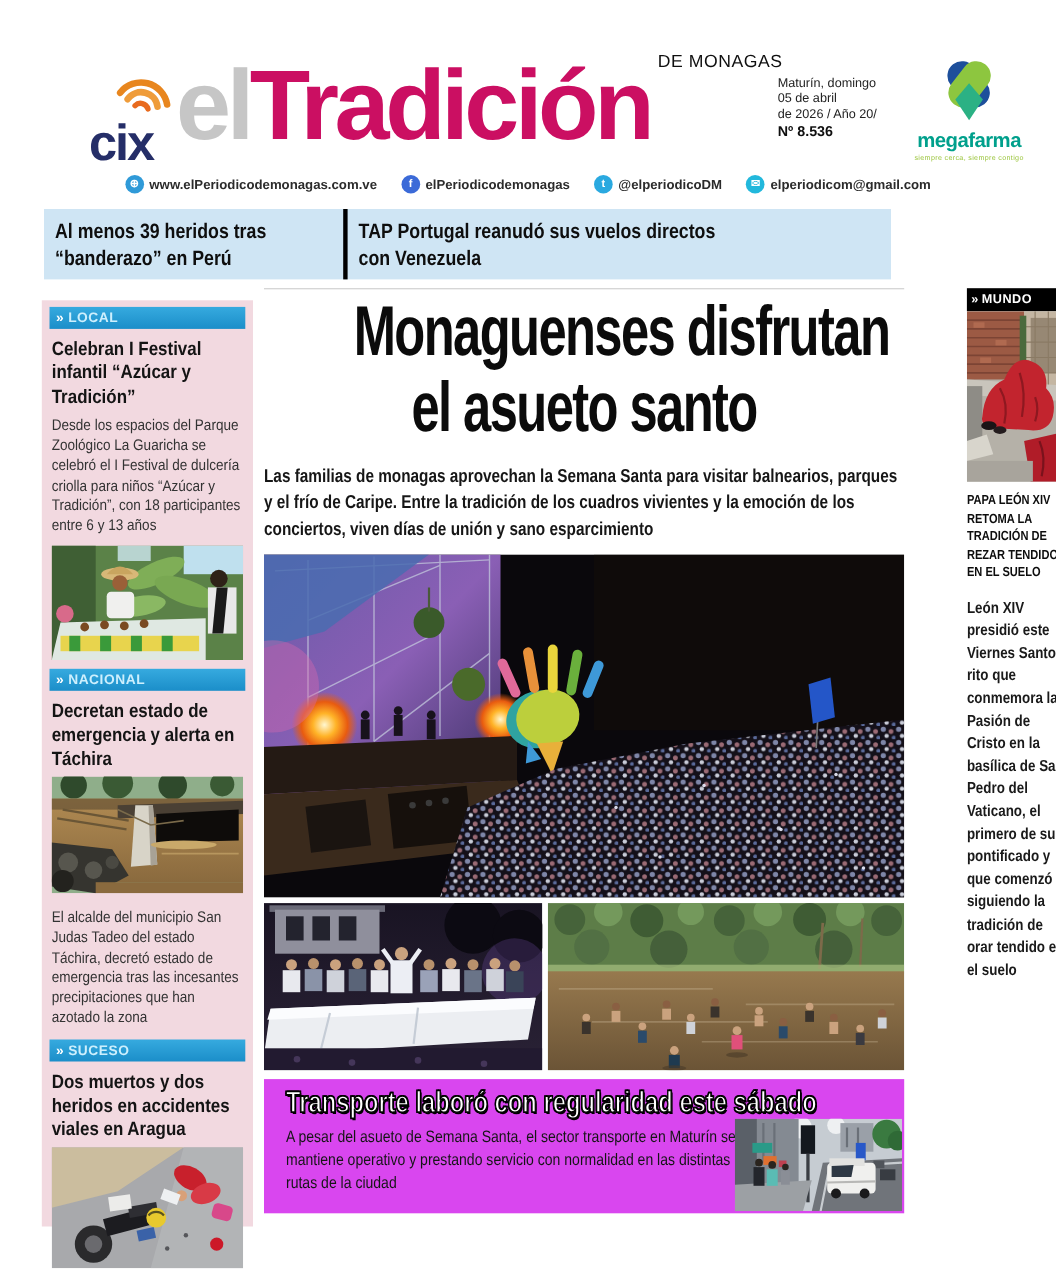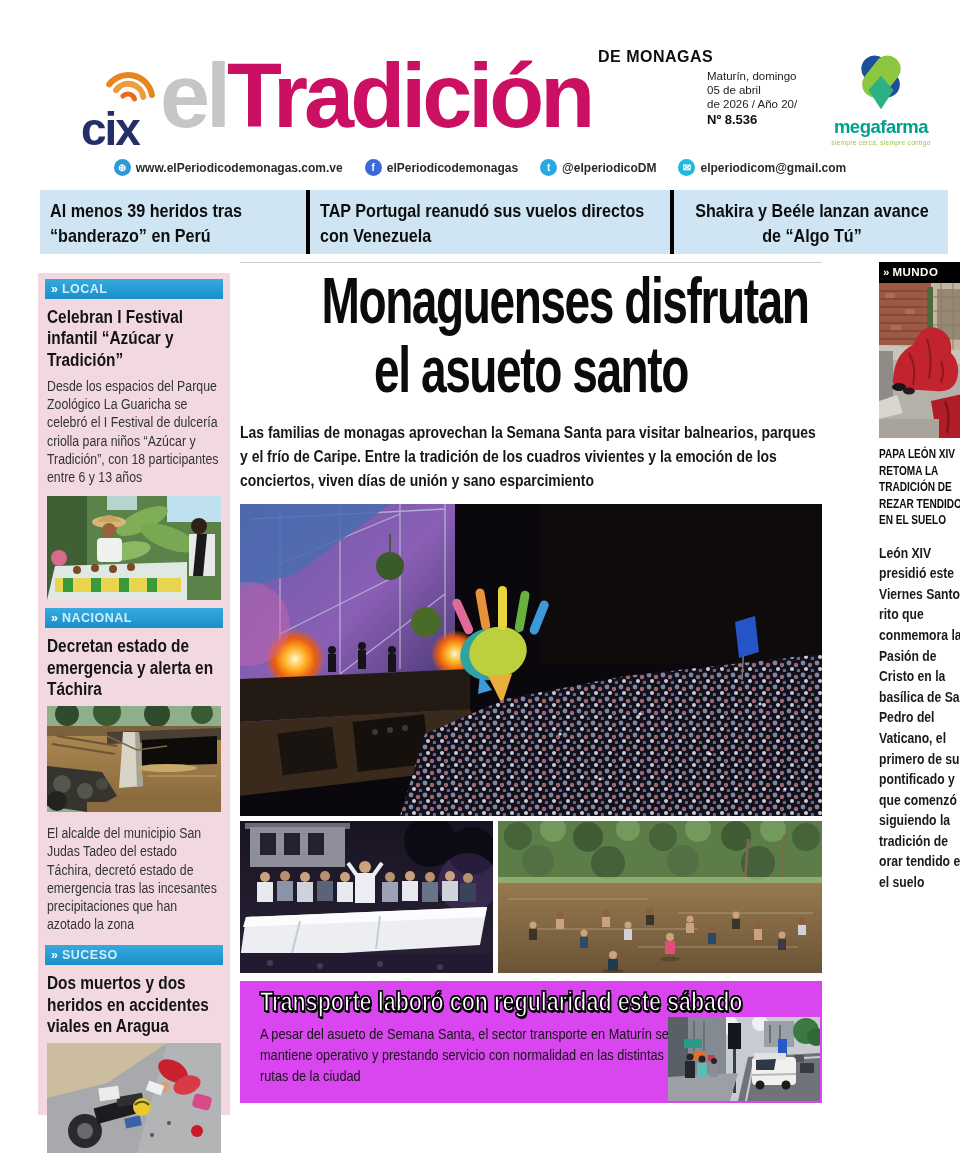--- a/index.html
+++ b/index.html
@@ -5,33 +5,33 @@
   html,body{margin:0;padding:0;background:#e9e9e9;}
   .page{position:relative;width:960px;height:1162px;background:#ffffff;margin:0 auto;
         font-family:"Liberation Sans", sans-serif;overflow:hidden;color:#111;}
   
   .cix-logo{position:absolute;left:81px;top:56px;width:92px;height:96px;}
   .cix-arcs{position:absolute;left:22px;top:0;transform:rotate(14deg);}
   .cix-text{position:absolute;left:0;bottom:0;font-size:46px;font-weight:bold;color:#252e68;letter-spacing:-2px;line-height:1;}
   .brand{position:absolute;left:160px;top:54px;font-size:90px;font-weight:bold;letter-spacing:-4px;line-height:0.95;white-space:nowrap;}
   .brand .el{color:#c6c6c6;}
   .brand .main{color:#cb0f62;}
-  .de-monagas{position:absolute;left:598px;top:48px;font-size:16px;font-weight:bold;color:#0f0f0f;letter-spacing:0.5px;}
+  .de-monagas{position:absolute;left:598px;top:48px;font-size:16px;font-weight:normal;color:#0f0f0f;letter-spacing:0.5px;}
   .dateline{position:absolute;left:707px;top:70px;width:115px;font-size:11.5px;line-height:1.2;color:#222;}
   .edition{font-weight:bold;font-size:13px;color:#0f0f0f;margin-top:1px;}
   .megafarma{position:absolute;left:828px;top:52px;width:106px;text-align:center;}
   .mf-name{font-size:18.5px;font-weight:bold;color:#00a08c;letter-spacing:-0.5px;line-height:1;margin-top:2px;}
   .mf-tag{font-size:6.5px;color:#9bc53d;margin-top:2px;letter-spacing:0.3px;}
   
   .social{position:absolute;left:0;top:159px;width:960px;display:flex;justify-content:center;align-items:center;gap:22px;}
   .social-item{display:flex;align-items:center;gap:5px;font-size:12px;font-weight:bold;color:#2b2b2b;}
   .sicon{display:flex;align-items:center;justify-content:center;width:17px;height:17px;border-radius:50%;
          color:#fff;font-size:10px;font-weight:bold;line-height:1;}
   
-  .strip{position:absolute;left:40px;top:190px;width:908px;height:64px;background:#cfe5f4;display:flex;}
+  .strip{position:absolute;left:40px;top:190px;width:770px;height:64px;background:#cfe5f4;display:flex;}
   .strip-cell{padding:9px 8px 0 10px;font-size:19px;font-weight:bold;color:#0e0e0e;line-height:1.3;}
   .strip-cell .inner{transform:scaleX(.85);transform-origin:0 0;width:117%;}
   .c1{width:254px;}
   .c2{width:351px;border-left:4px solid #000;}
   .c3{width:263px;border-left:4px solid #000;text-align:center;}
   .c3 .inner{transform-origin:50% 0;margin-left:-8.5%;}
   
   .sidebar{position:absolute;left:38px;top:262px;width:192px;height:842px;background:#f2d9e0;margin-top:11px;}
   .secbar{margin:6px 7px 0;height:20px;background:linear-gradient(180deg,#36aadf,#1b8ec9);
           color:#fff;font-size:12.5px;font-weight:bold;padding:3px 6px 0;box-sizing:border-box;line-height:1.2;}
@@ -121,23 +121,20 @@
       <span>elperiodicom@gmail.com</span>
     </div>
   </div>
 
   <div class="strip">
     <div class="strip-cell c1">
         <div class="inner">Al menos 39 heridos tras “banderazo” en Perú</div>
       </div>
     <div class="strip-cell c2">
         <div class="inner">TAP Portugal reanudó sus vuelos directos con Venezuela</div>
-      </div>
-    <div class="strip-cell c3">
-        <div class="inner">Shakira y Beéle lanzan avance de “Algo Tú”</div>
       </div>
   </div>
 
   <div class="sidebar">
 
     <div class="secbar"><span>»</span><span class="lbl">LOCAL</span></div>
     <div class="sb-title">
         <div class="inner">Celebran I Festival infantil “Azúcar y Tradición”</div>
       </div>
     <div class="sb-body">

